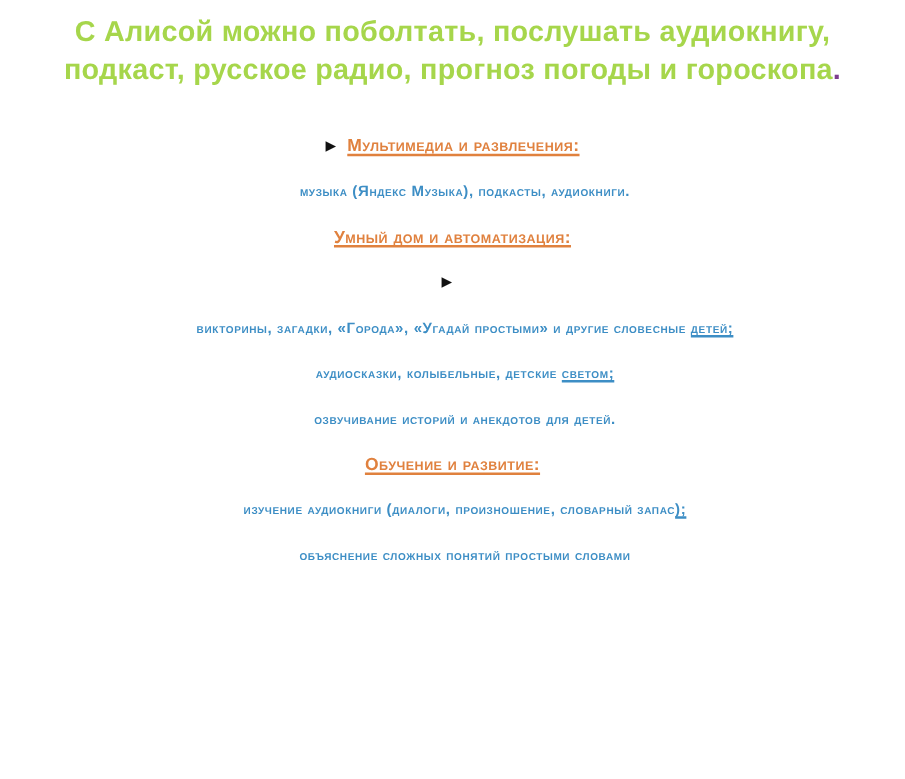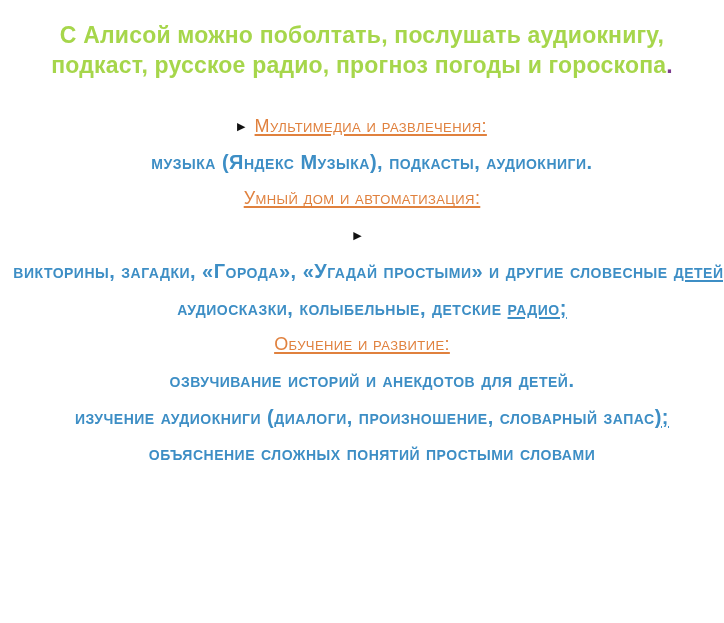--- a/index.html
+++ b/index.html
@@ -11,21 +11,21 @@
     width: 724px;
     height: 623px;
     overflow: hidden;
     font-family: "Liberation Sans", sans-serif;
     -webkit-font-smoothing: antialiased;
   }
   .page {
     width: 100%;
     height: 100%;
     box-sizing: border-box;
-    padding-top: 20px;
+    padding-top: 10px;
   }
   .title {
     text-align: center;
     font-size: 23px;
     font-weight: bold;
     line-height: 30px;
     letter-spacing: 0.2px;
     color: var(--title-green, #a6d64b);
     padding: 0 46px;
     margin: 0 0 0 0;
@@ -39,40 +39,40 @@
   .row {
     height: 36.4px;
     display: flex;
     align-items: center;
     justify-content: center;
     padding: 0 22px;
     white-space: nowrap;
   }
   .heading-text {
     color: var(--heading-orange, #e0813e);
-    font-size: 18px;
-    font-weight: normal;
+    font-size: 14px;
+    font-weight: bold;
     font-variant: small-caps;
     letter-spacing: 0.4px;
     text-decoration: underline;
     text-decoration-thickness: 1.5px;
     text-underline-offset: 2px;
     cursor: pointer;
   }
   .bullet {
     color: var(--bullet-black, #111111);
     font-family: "DejaVu Sans", sans-serif;
     font-size: 11px;
     margin-right: 9px;
     line-height: 1;
     text-decoration: none;
   }
   .body-text {
     color: var(--body-blue, #3d8ec5);
-    font-size: 20px;
+    font-size: 12px;
     font-weight: bold;
     font-variant: small-caps;
     letter-spacing: 0.5px;
     margin-left: 20px;
   }
   .inline-link {
     text-decoration: underline;
     text-decoration-thickness: 1.5px;
     text-underline-offset: 2px;
     cursor: pointer;
@@ -104,29 +104,29 @@
     <div class="row">
       <span class="bullet">▶</span>
     </div>
 
     <div class="row">
       <span class="body-text"><span>викторины, загадки, «Города», «Угадай простыми» и другие словесные </span><span class="inline-link">детей;</span></span>
     </div>
 
 
     <div class="row">
-      <span class="body-text"><span>аудиосказки, колыбельные, детские </span><span class="inline-link">радио;</span></span>
+      <span class="body-text"><span>аудиосказки, колыбельные, детские </span><span class="inline-link">светом;</span></span>
+    </div>
+
+    <div class="row">
+      <span class="body-text">озвучивание историй и анекдотов для детей.</span>
     </div>
 
     <div class="row">
       <span class="heading-text">Обучение и развитие:</span>
-    </div>
-
-    <div class="row">
-      <span class="body-text">озвучивание историй и анекдотов для детей.</span>
     </div>
 
     <div class="row">
       <span class="body-text"><span>изучение аудиокниги (диалоги, произношение, словарный запас</span><span class="inline-link">);</span></span>
     </div>
 
     <div class="row">
       <span class="body-text">объяснение сложных понятий простыми словами</span>
     </div>
 

